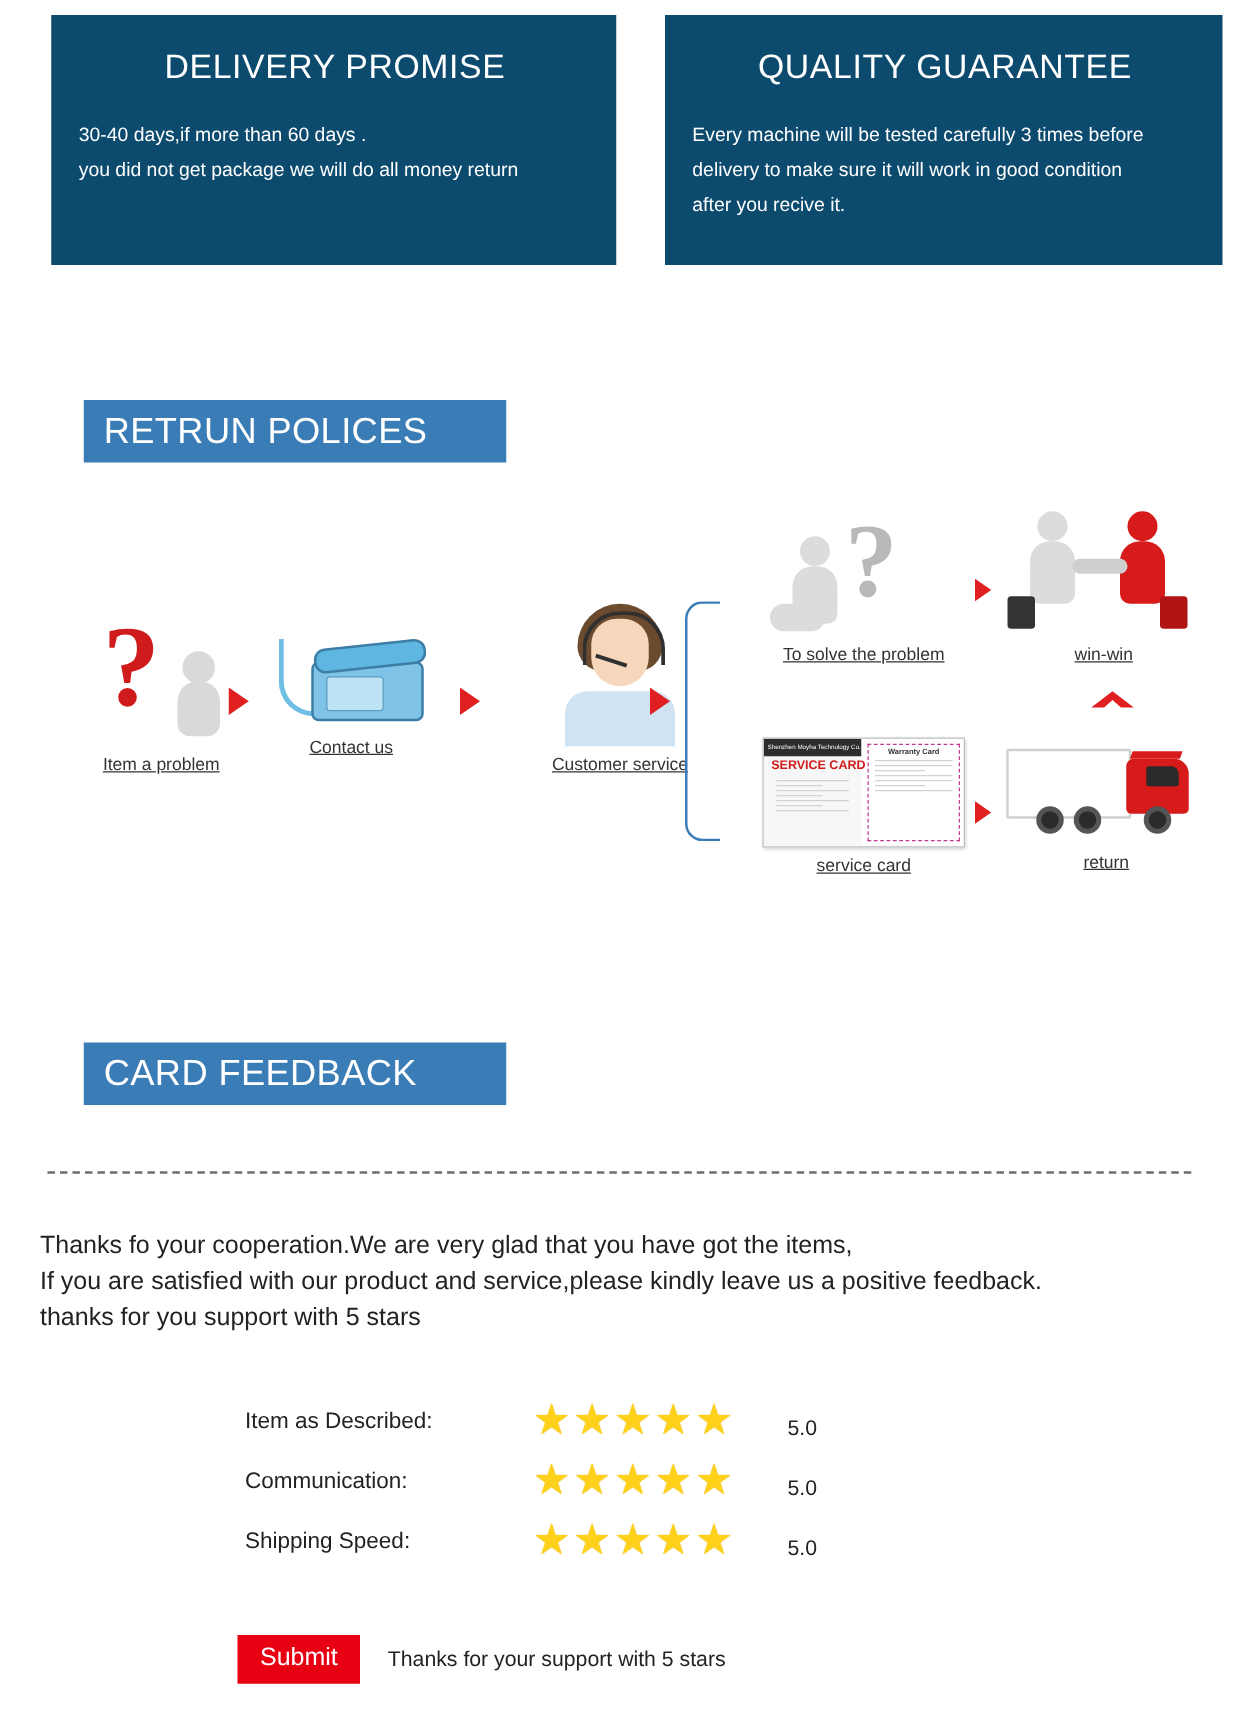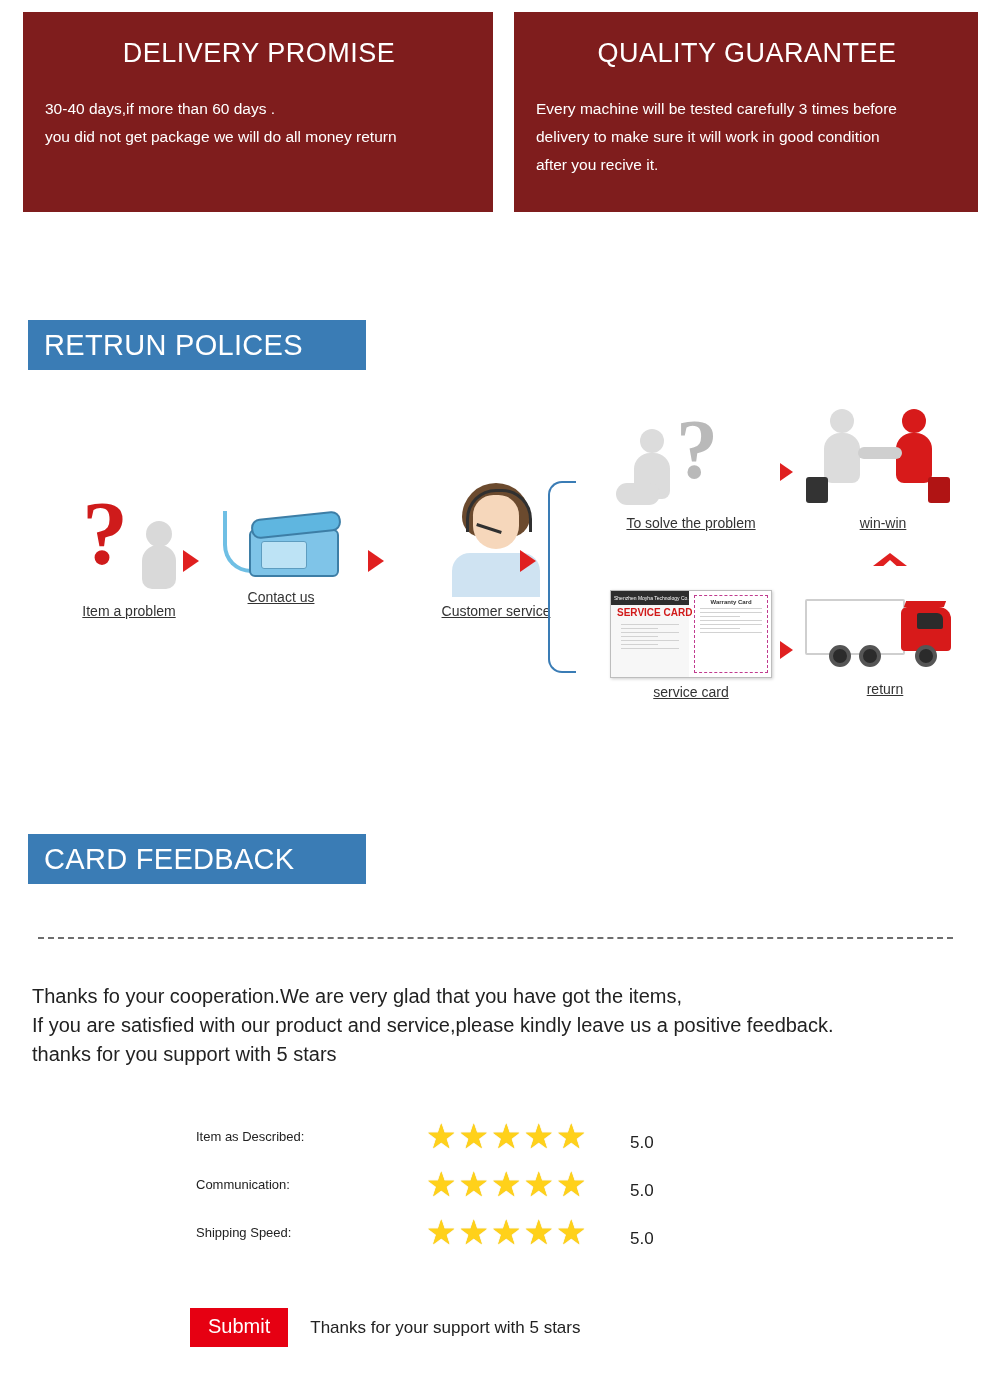--- a/index.html
+++ b/index.html
@@ -19,24 +19,25 @@
   
   .promise-row {
     position: absolute;
     top: 12px;
     left: 23px;
     width: 955px;
     display: flex;
     gap: 21px;
   }
   .promise-box {
-    background: #7f1d1d;
+    background: #0c4a6e;
     color: #ffffff;
     box-sizing: border-box;
     padding: 18px 20px 38px 22px;
+    margin-left: 18px;
   }
   .promise-box.left  { width: 470px; height: 200px; }
   .promise-box.right { width: 464px; height: 200px; }
   .promise-title {
     text-align: center;
     font-size: 27px;
     font-weight: normal;
     letter-spacing: .5px;
     margin: 8px 0 26px 0;
     color: #ffffff;
@@ -53,20 +54,21 @@
     position: absolute;
     background: #3a7cb5;
     color: #fff;
     font-size: 29px;
     line-height: 50px;
     height: 50px;
     padding: 0 16px 0 16px;
     box-sizing: border-box;
     white-space: nowrap;
     letter-spacing: .3px;
+    margin-left: 39px;
   }
   #head-return   { top: 320px; left: 28px; width: 338px; }
   #head-feedback { top: 834px; left: 28px; width: 338px; }
 
   
   .flow {
     position: absolute;
     top: 395px;
     left: 28px;
     width: 944px;
@@ -332,21 +334,21 @@
     left: 196px;
   }
   .rating-row {
     display: flex;
     align-items: center;
     height: 48px;
     margin-bottom: 0px;
   }
   .rating-label {
     width: 230px;
-    font-size: 13px;
+    font-size: 18px;
     color: #222;
   }
   .stars {
     width: 180px;
     display: flex;
     gap: 2px;
   }
   .star {
     color: #ffd11a;
     font-size: 34px;

